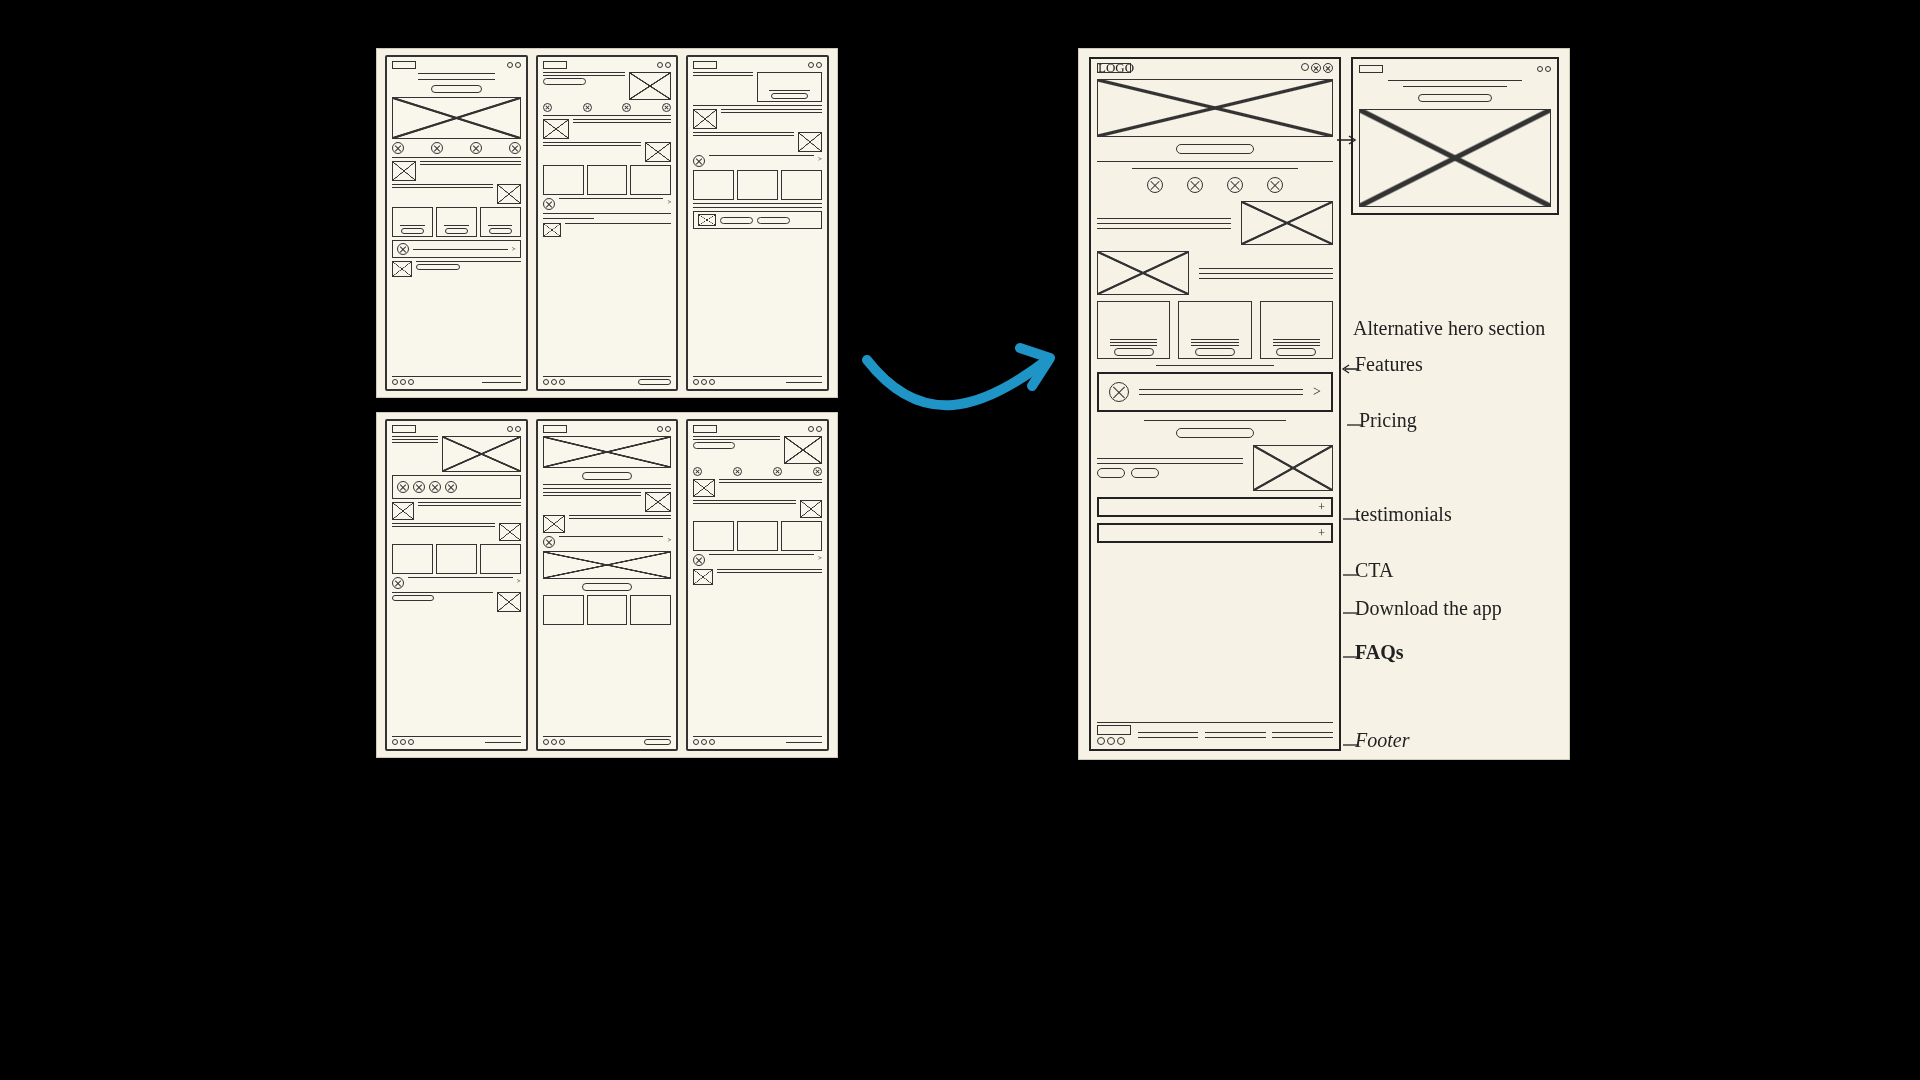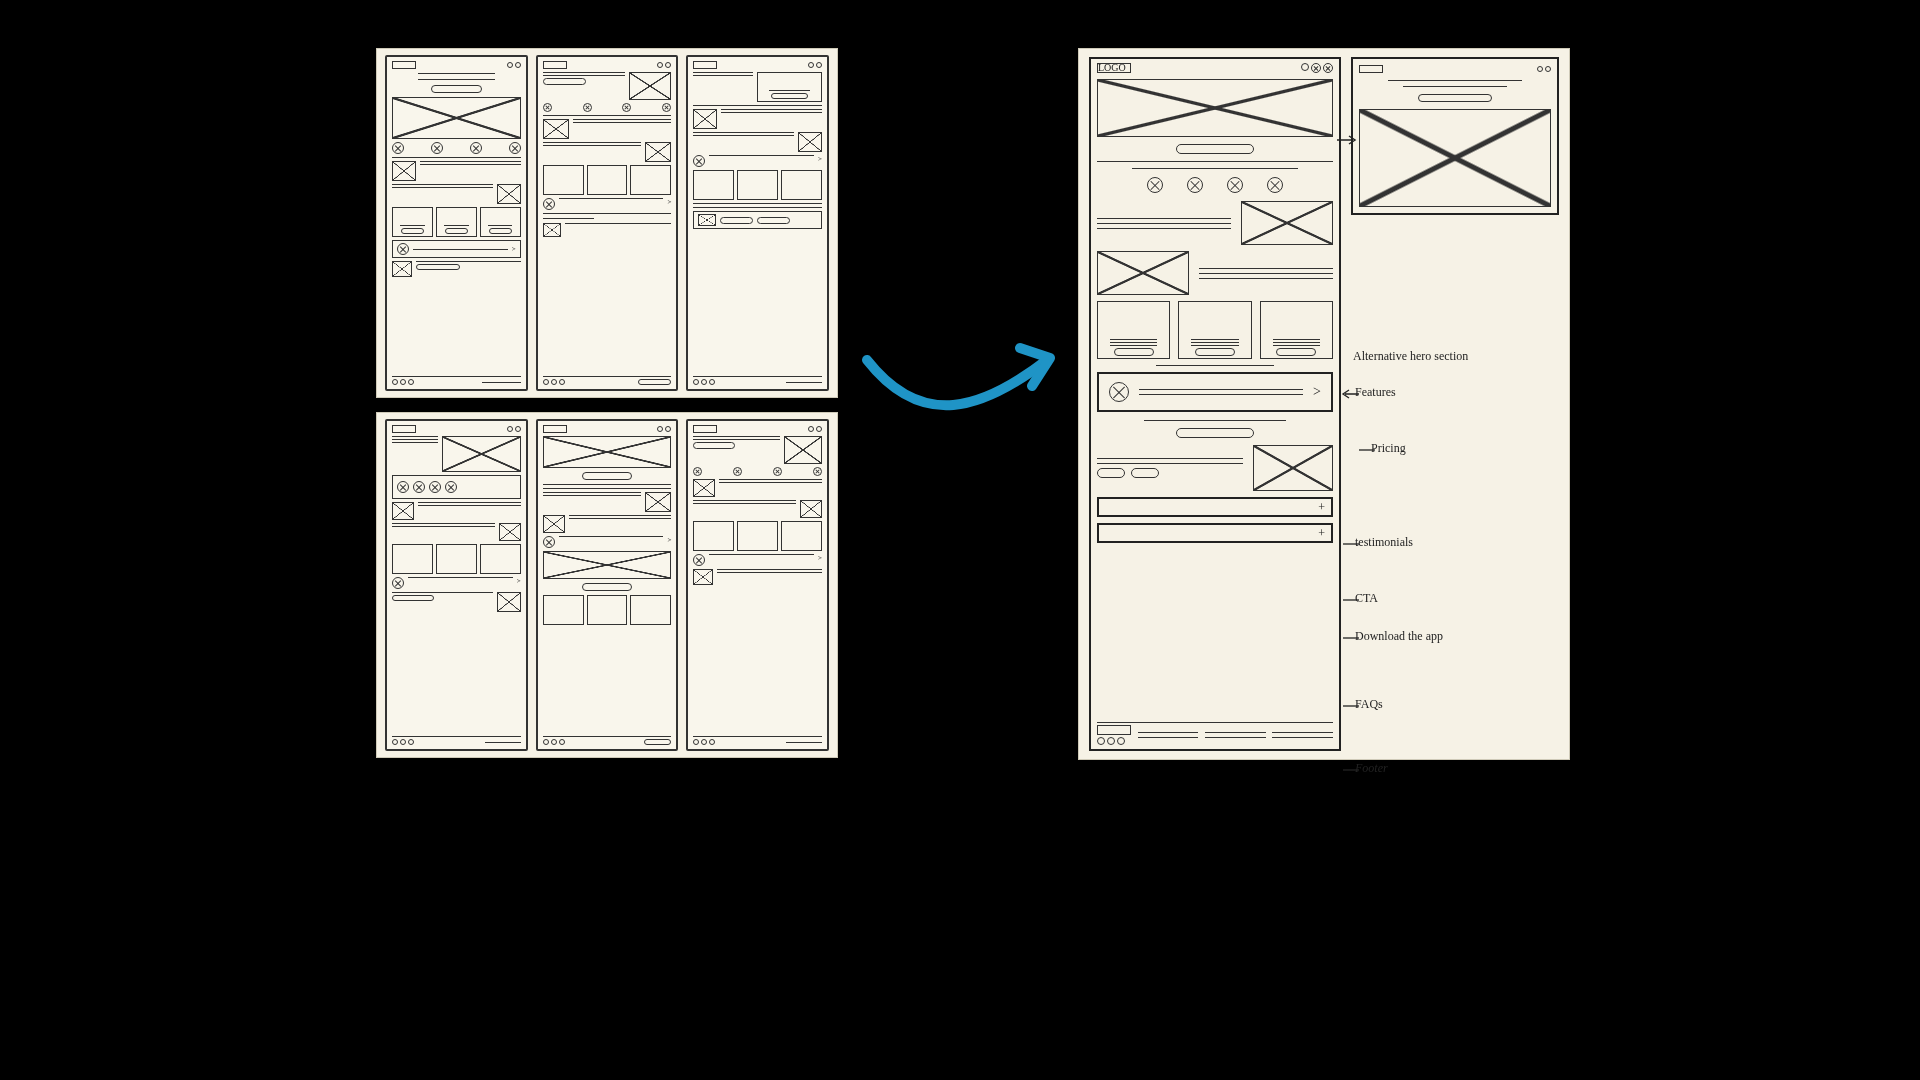--- a/index.html
+++ b/index.html
@@ -37,21 +37,21 @@
   .sm{font-size:7px;}
 
   
   .arrow{position:absolute;left:630px;top:330px;width:200px;height:100px;}
   .arrow svg{width:100%;height:100%;overflow:visible;}
 
   
   .rwrap{display:flex;height:100%;padding:8px 10px 8px 10px;box-sizing:border-box;gap:10px;}
   .bigthumb{width:240px;border:2px solid #222;display:flex;flex-direction:column;gap:6px;padding:4px 6px 4px;}
   .bigthumb .bar{height:10px;}
-  .bigthumb .logo{width:32px;height:8px;font-size:10px;text-align:left;line-height:7px;border-width:1.5px;}
+  .bigthumb .logo{width:32px;height:8px;font-size:13px;text-align:left;line-height:7px;border-width:1.5px;}
   .bigthumb .dots span{width:6px;height:6px;}
   .bigthumb .line{border-top-width:1.5px;}
   .bigthumb .pill{height:8px;width:32%;}
   .icgrid{display:flex;justify-content:center;gap:24px;margin:2px 0;}
   .icgrid .xcirc{width:14px;height:14px;}
   .feat{display:flex;gap:10px;align-items:center;}
   .feat .imgx{width:90px;height:42px;}
   .textcol{flex:1;display:flex;flex-direction:column;gap:4px;}
   .price{display:flex;gap:8px;justify-content:center;}
   .price .card{width:56px;height:52px;}
@@ -62,21 +62,21 @@
   .faq{border:2px solid #222;height:16px;display:flex;align-items:center;justify-content:flex-end;padding:0 6px;font-size:12px;}
   .dlrow{display:flex;gap:10px;align-items:center;}
   .dlrow .imgx{width:78px;height:44px;}
   .twop{display:flex;gap:6px;}
   .twop .pill{width:26px;margin:0;}
 
   .rside{flex:1;position:relative;}
   .altthumb{width:192px;border:2px solid #222;padding:6px;display:flex;flex-direction:column;gap:5px;margin-left:0;}
   .altthumb .imgx{height:96px;}
 
-  .anno{position:absolute;font-size:12px;color:#222;white-space:nowrap;margin-top:32px;}
+  .anno{position:absolute;font-size:20px;color:#222;white-space:nowrap;}
   .lead{position:absolute;left:-14px;width:20px;height:10px;}
   .lead svg{overflow:visible;}
   .tiny-arrow{position:absolute;left:-16px;top:76px;}
 
 </style>
 </head>
 <body>
 
 <div class="stage">
 
@@ -593,21 +593,21 @@
         </div>
 
         <div class="anno" style="top:260px;left:2px;">Alternative hero section</div>
 
         <div class="anno" style="top:296px;left:4px;">
           <span class="lead" style="top:3px;"><svg width="20" height="10">
                 <path d="M18 5 H4 M8 1 L2 5 L8 9" fill="none" stroke="#222" stroke-width="1.3"></path>
               </svg></span>
           <span>Features</span>
         </div>
-        <div class="anno" style="top:352px;left:20px;">
+        <div class="anno" style="top:352px;left:8px;">
           <span class="lead" style="top:3px;"><svg width="20" height="10">
                 <path d="M18 5 H2" fill="none" stroke="#222" stroke-width="1.3"></path>
               </svg></span>
           <span>Pricing</span>
         </div>
         <div class="anno" style="top:446px;left:4px;">
           <span class="lead" style="top:3px;"><svg width="20" height="10">
                 <path d="M18 5 H2" fill="none" stroke="#222" stroke-width="1.3"></path>
               </svg></span>
           <span>testimonials</span>
@@ -617,21 +617,21 @@
                 <path d="M18 5 H2" fill="none" stroke="#222" stroke-width="1.3"></path>
               </svg></span>
           <span>CTA</span>
         </div>
         <div class="anno" style="top:540px;left:4px;font-family:Liberation Serif, serif;">
           <span class="lead" style="top:3px;"><svg width="20" height="10">
                 <path d="M18 5 H2" fill="none" stroke="#222" stroke-width="1.3"></path>
               </svg></span>
           <span>Download the app</span>
         </div>
-        <div class="anno" style="top:608px;left:4px;">
+        <div class="anno" style="top:584px;left:4px;font-weight:bold;">
           <span class="lead" style="top:3px;"><svg width="20" height="10">
                 <path d="M18 5 H2" fill="none" stroke="#222" stroke-width="1.3"></path>
               </svg></span>
           <span>FAQs</span>
         </div>
         <div class="anno" style="top:672px;left:4px;font-style:italic;">
           <span class="lead" style="top:3px;"><svg width="20" height="10">
                 <path d="M18 5 H2" fill="none" stroke="#222" stroke-width="1.3"></path>
               </svg></span>
           <span>Footer</span>

